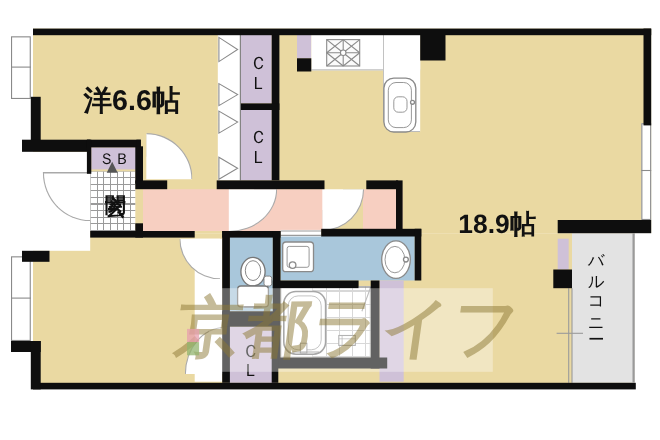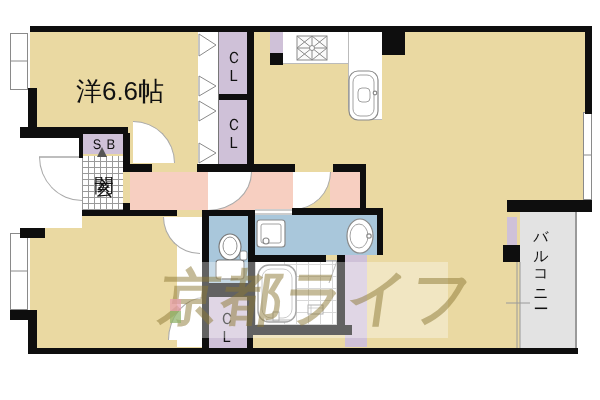--- a/index.html
+++ b/index.html
@@ -14,21 +14,21 @@
   .balc{background:#e3e3e3;}
   .white{background:#ffffff;}
   .win{position:absolute;background:#fff;border:1px solid #8a8a8a;box-sizing:border-box;}
   .disc{position:absolute;background:#fff;box-sizing:border-box;}
   .grid-genkan{background-color:#fff;background-image:
      repeating-linear-gradient(0deg,#9a9a9a 0,#9a9a9a 1px,transparent 1px,transparent 6px),
      repeating-linear-gradient(90deg,#9a9a9a 0,#9a9a9a 1px,transparent 1px,transparent 6px);}
   .grid-bath{background-image:
      repeating-linear-gradient(0deg,#c3c3c3 0,#c3c3c3 1px,transparent 1px,transparent 12px),
      repeating-linear-gradient(90deg,#c3c3c3 0,#c3c3c3 1px,transparent 1px,transparent 12px);}
-  .lbl{position:absolute;color:#111;font-weight:normal;text-align:center;}
+  .lbl{position:absolute;color:#111;font-weight:bold;text-align:center;}
   .vtext{writing-mode:vertical-rl;text-orientation:upright;}
   #watermark{position:absolute;left:160px;top:258px;font-size:60px;font-weight:bold;
      color:rgba(139,119,52,0.50);transform:skewX(-8deg);letter-spacing:2px;white-space:nowrap;z-index:60;}
   #wm-backdrop{position:absolute;left:190px;top:262px;width:258px;height:76px;
      background:rgba(255,255,255,0.35);z-index:55;}
   svg{position:absolute;left:0;top:0;pointer-events:none;}
 </style>
 </head>
 <body>
 
@@ -199,20 +199,21 @@
   <div class="wall" style="left:248px;top:325px;width:104px;height:10px;"></div>
   <div class="wall" style="left:247px;top:290px;width:6px;height:58px;"></div>
   <div class="wall" style="left:503px;top:245px;width:17px;height:17px;"></div>
   <div class="wall" style="left:382px;top:30px;width:23px;height:25px;"></div>
   <div class="wall" style="left:270px;top:53px;width:13px;height:12px;"></div>
   <div class="wall" style="left:247px;top:31px;width:7px;height:133px;"></div>
   <div class="wall" style="left:219px;top:94px;width:35px;height:6px;"></div>
   <div class="abs" style="left:575px;top:212px;width:2px;height:136px;background:#9a9a9a;"></div>
 
   <div class="lbl" style="left:45px;top:74px;width:150px;font-size:26px;">洋6.6帖</div>
+  <div class="lbl" style="left:392px;top:188px;width:120px;font-size:24px;">18.9帖</div>
   <div class="lbl vtext" style="left:223px;top:40px;font-size:16px;font-weight:normal;letter-spacing:3px;">ＣＬ</div>
   <div class="lbl vtext" style="left:223px;top:107px;font-size:16px;font-weight:normal;letter-spacing:3px;">ＣＬ</div>
   <div class="lbl vtext" style="left:216px;top:301px;font-size:16px;font-weight:normal;letter-spacing:3px;">ＣＬ</div>
   <div class="lbl" style="left:84px;top:136px;width:40px;font-size:14px;font-weight:normal;">ＳＢ</div>
   <div class="lbl vtext" style="left:91px;top:162px;font-size:19px;">玄関</div>
   <div class="lbl vtext" style="left:531px;top:220px;font-size:15px;font-weight:normal;letter-spacing:3px;">バルコニー</div>
 
   <div id="wm-backdrop"></div>
   <div id="watermark">京都ライフ</div>
   <div class="abs" style="left:170px;top:299px;width:11px;height:12px;background:#e79fae;opacity:.75;z-index:61;"></div>

